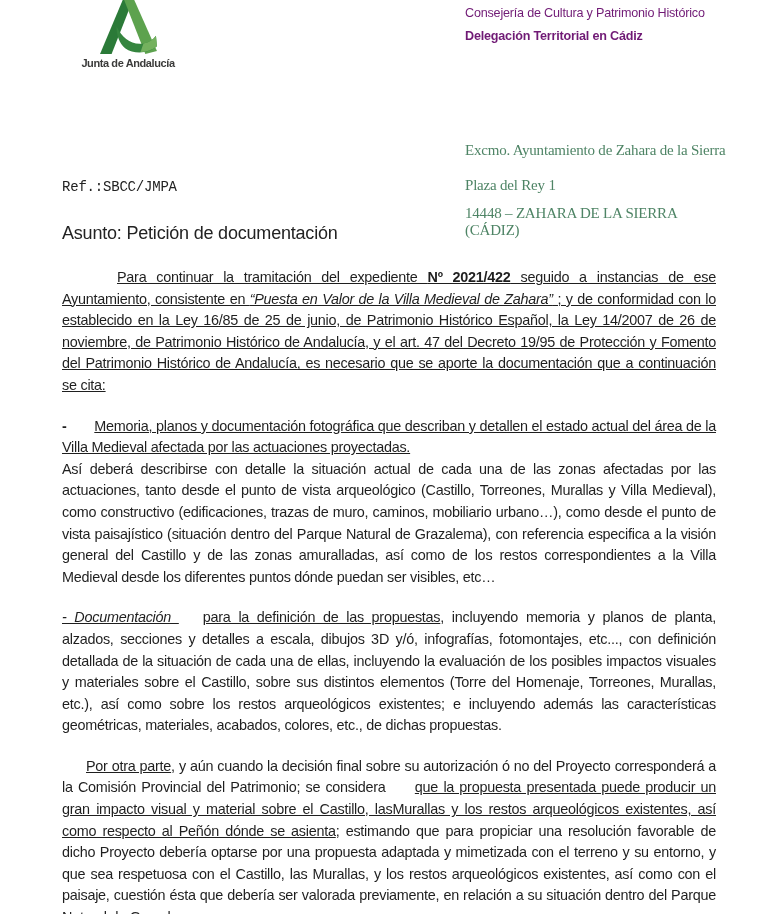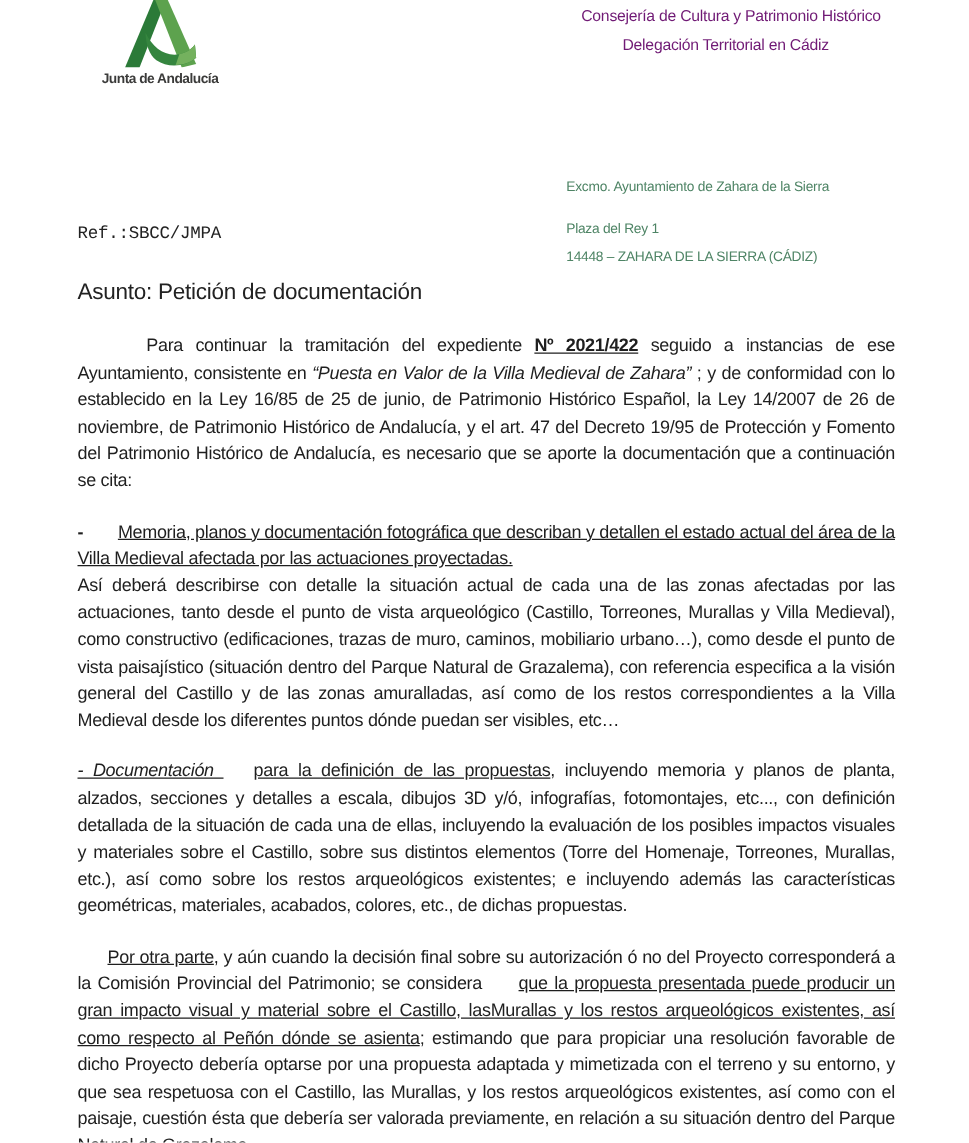--- a/index.html
+++ b/index.html
@@ -22,43 +22,43 @@
   .logo-wordmark {
     margin-top: 3px;
     font-size: 11px; font-weight: 700; letter-spacing: -0.4px;
     color: #3b3b3a; white-space: nowrap;
   }
   .dept-block {
     position: absolute; left: 465px; top: 6px; width: 300px;
     color: #701a75; font-size: 12.6px; letter-spacing: -0.2px;
   }
   .dept-line1 { margin-bottom: 9px; font-weight: 400; }
-  .dept-line2 { font-weight: 400; margin-left: 33px; }
+  .dept-line2 { font-weight: 700; }
 
   
   .ref-line   { position: absolute; left: 62px; top: 179px; font-size: 14px; letter-spacing: -0.2px; font-family: Liberation Mono, monospace; }
   .asunto-line{ position: absolute; left: 62px; top: 223px; font-size: 18px; letter-spacing: -0.2px; }
 
   
   .recipient {
-    position: absolute; left: 453px; top: 137px; width: 262px;
-    color: #4e8465; font-size: 11px; letter-spacing: -0.2px;
+    position: absolute; left: 465px; top: 137px; width: 262px;
+    color: #4e8465; font-size: 15px; letter-spacing: -0.2px; font-family: Liberation Serif, serif;
   }
   .recipient .name { line-height: 27px; margin-bottom: 13px; }
   .recipient .addr1 { margin-bottom: 11px; }
   .recipient .addr2 { }
 
   
   .doc-body {
     position: absolute; left: 62px; top: 267px; width: 654px;
     font-size: 14.4px; line-height: 21.6px; letter-spacing: -0.25px;
     text-align: justify; color: #1f1f1f;
   }
   .doc-body p { margin: 0 0 19px 0; }
-  .doc-body p.indent { text-indent: 55px; }
+  .doc-body p.indent { text-indent: 55px; text-decoration: underline; }
   .seg-bold-underline   { font-weight: 700; text-decoration: underline; }
   .seg-italic           { font-style: italic; }
   .seg-italic-underline { text-decoration: underline; margin-left: 24px; }
   .seg-underline        { text-decoration: underline; font-style: italic; }
   .seg-bold             { font-weight: 700; }
 </style>
 </head>
 <body>
 
 <div class="page">

